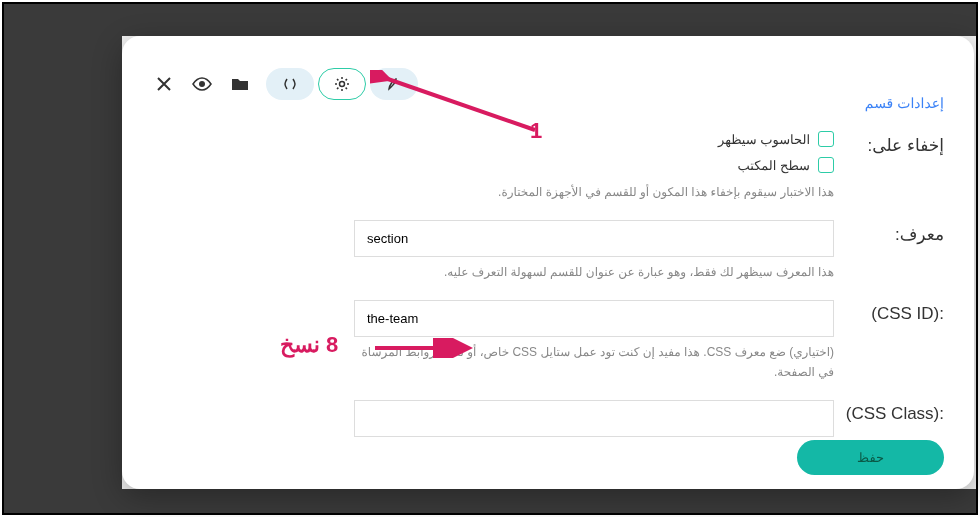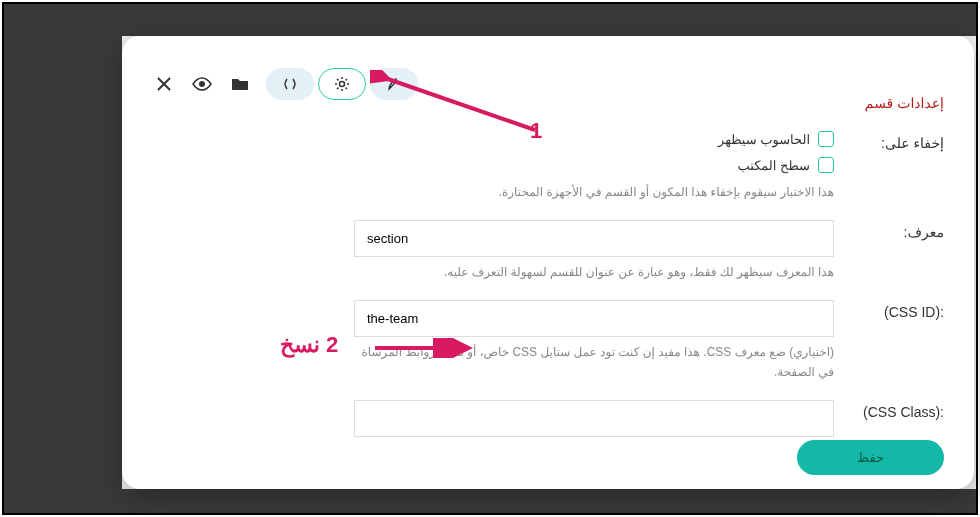--- a/index.html
+++ b/index.html
@@ -10,24 +10,24 @@
 .darkbar-bottom { position: absolute; bottom: 4px; left: 4px; right: 4px; height: 24px; background: #3a3a3a; }
 .lightstrip { position: absolute; left: 122px; right: 4px; top: 36px; bottom: 4px; background: #f2f2f2; }
 .modal { position: absolute; top: 36px; left: 122px; right: 6px; bottom: 28px; background: #fff; border-radius: 18px; box-shadow: 0 8px 30px rgba(0,0,0,0.3); padding: 20px 30px; overflow: hidden; }
 .modal-header { display: flex; align-items: center; justify-content: space-between; direction: ltr; margin-bottom: 20px; }
 .header-left { display: flex; align-items: center; gap: 14px; }
 .icon-btn { width: 24px; height: 24px; display: flex; align-items: center; justify-content: center; cursor: pointer; }
 .tab-pills { display: flex; gap: 4px; }
 .pill { width: 48px; height: 32px; border-radius: 16px; display: flex; align-items: center; justify-content: center; cursor: pointer; }
 .pill-blue { background: #e3f0f7; }
 .pill-active { background: #fff; border: 1.5px solid #2dcca7; }
-.title { font-size: 14px; color: #b91c1c; margin-top: 39px; }
+.title { font-size: 14px; color: #3b82f6; margin-top: 39px; }
 .form-body { direction: rtl; }
 .form-row { display: flex; align-items: flex-start; margin-bottom: 18px; }
-.label-col { width: 100px; font-size: 14px; color: #333; padding-top: 4px; text-align: right; flex-shrink: 0; }
+.label-col { width: 100px; font-size: 17px; color: #333; padding-top: 4px; text-align: right; flex-shrink: 0; }
 .field-col { flex: 1; max-width: 480px; margin-right: 10px; }
 .checkbox-row { display: flex; align-items: center; gap: 8px; margin-bottom: 10px; font-size: 13px; color: #333; }
 .checkbox { width: 16px; height: 16px; border: 1.5px solid #2dcca7; border-radius: 3px; }
 .helper { font-size: 12px; color: #888; margin-top: 6px; line-height: 1.6; }
 .input { width: 100%; padding: 10px 12px; border: 1px solid #ddd; border-radius: 0; font-size: 13px; direction: ltr; text-align: left; }
 .save-btn { position: absolute; bottom: 14px; right: 30px; background: #14b8a6; color: #0a5a47; border: none; padding: 10px 60px; border-radius: 20px; font-size: 13px; cursor: pointer; }
 .watermark { position: absolute; top: 220px; left: 50%; transform: translateX(-50%); font-size: 42px; font-weight: 600; color: rgba(200,200,200,0.25); letter-spacing: 4px; pointer-events: none; direction: ltr; }
 .arrow1 { position: absolute; top: 70px; left: 370px; pointer-events: none; }
 .arrow2 { position: absolute; top: 338px; left: 370px; pointer-events: none; }
 .anno1 { position: absolute; top: 118px; left: 530px; color: #d81b60; font-weight: bold; font-size: 22px; direction: ltr; }
@@ -89,21 +89,21 @@
       <div class="label-col">إخفاء على:</div>
       <div class="field-col">
         <div class="checkbox-row">
             <div class="checkbox"></div>
             <span>الحاسوب سيظهر</span>
           </div>
         <div class="checkbox-row">
             <div class="checkbox"></div>
             <span>سطح المكتب</span>
           </div>
-        <div class="helper">هذا الاختبار سيقوم بإخفاء هذا المكون أو القسم في الأجهزة المختارة.</div>
+        <div class="helper">هذا الاختبار سيقوم بإخفاء هذا المكون أو للقسم في الأجهزة المختارة.</div>
       </div>
     </div>
 
     <div class="form-row">
       <div class="label-col">معرف:</div>
       <div class="field-col">
         <input class="input" value="section" style="">
         <div class="helper">هذا المعرف سيظهر لك فقط، وهو عبارة عن عنوان للقسم لسهولة التعرف عليه.</div>
       </div>
     </div>
@@ -138,13 +138,13 @@
 <div class="anno1">1</div>
 
 <svg class="arrow2" width="110" height="20">
   <defs>
       <marker id="ah2" markerWidth="10" markerHeight="10" refX="8" refY="5" orient="auto">
         <path d="M0 0 L10 5 L0 10 z" fill="#d81b60"></path>
       </marker>
     </defs>
   <line x1="5" y1="10" x2="95" y2="10" stroke="#d81b60" stroke-width="4" marker-end="url(#ah2)"></line>
 </svg>
-<div class="anno2">2 نسخ</div>
+<div class="anno2">8 نسخ</div>
 
 </body></html>

